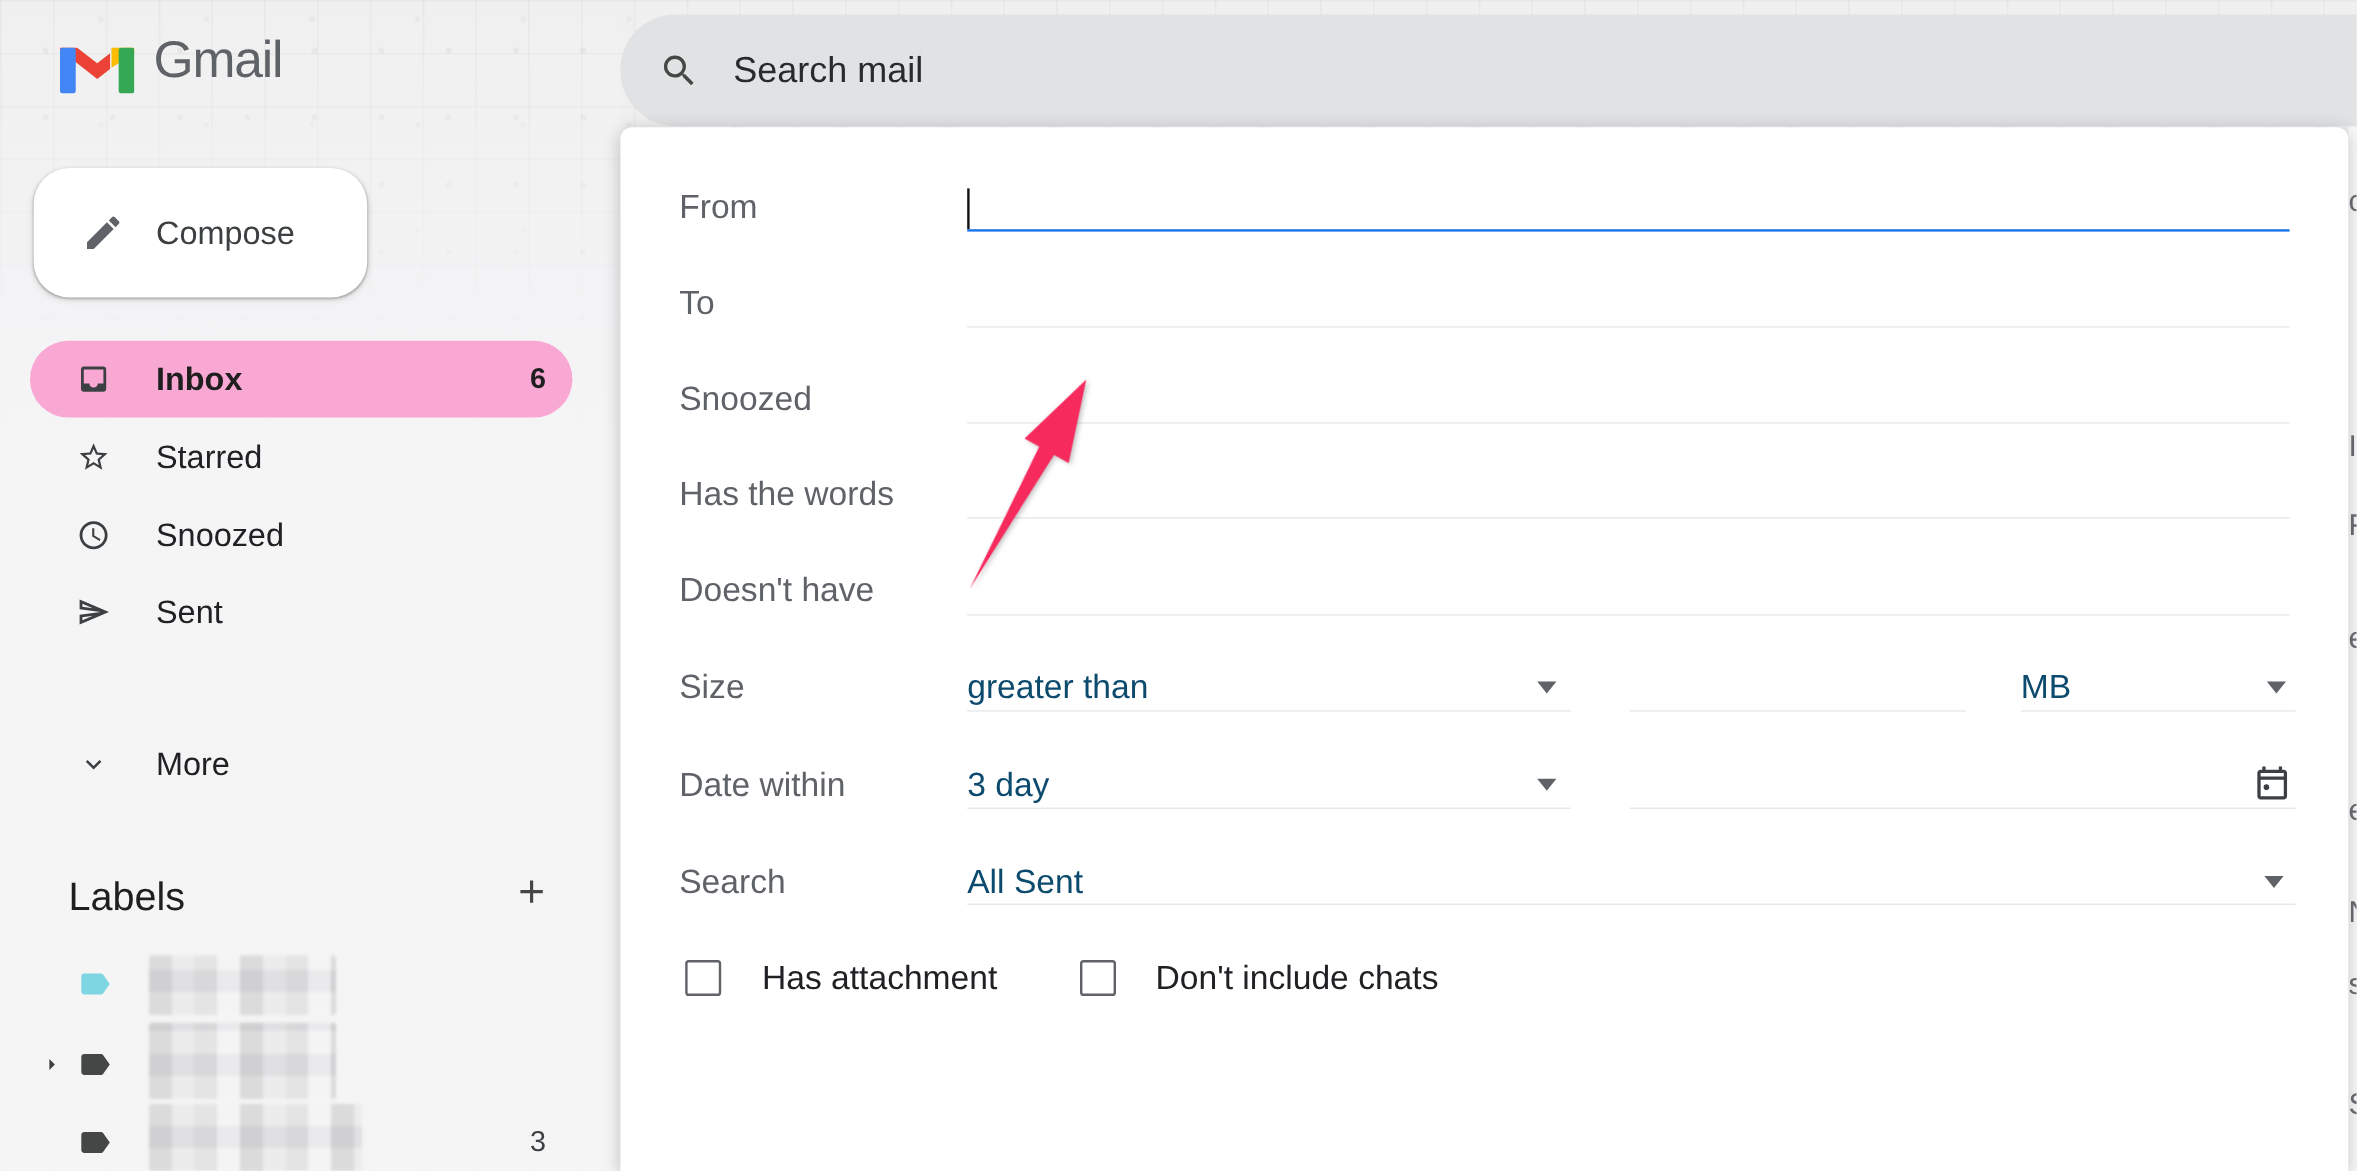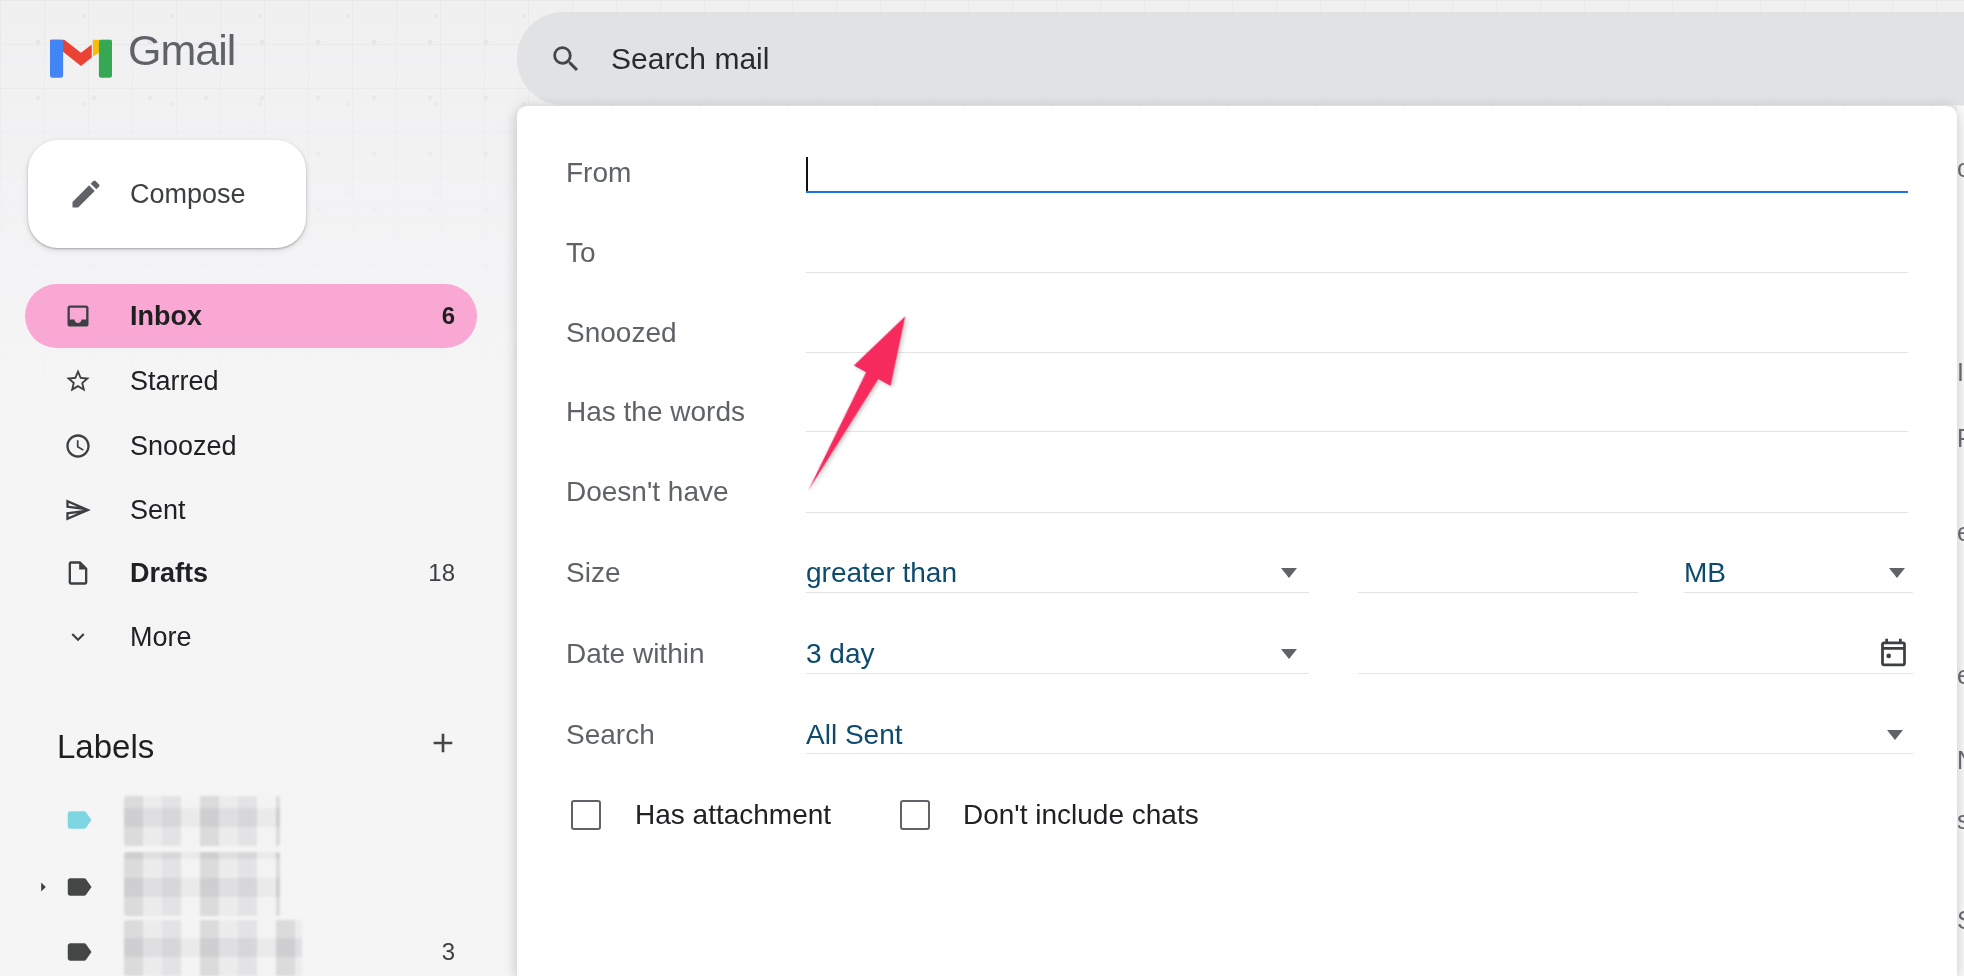--- a/index.html
+++ b/index.html
@@ -142,29 +142,20 @@
   <div class="nav-item" style="top:478px;">
     <span class="icn">
       <svg width="28" height="28" viewBox="0 0 24 24">
           <path fill="#3c4043" d="M4.01 6.03l7.51 3.22-7.52-1 .01-2.22m7.5 8.72L4 17.97v-2.22l7.51-1M2.01 3L2 10l15 2-15 2 .01 7L23 12 2.01 3z"></path>
         </svg>
     </span>
     <span class="lbl">Sent</span>
     <span class="cnt"></span>
   </div>
 
-  <div class="nav-item bold" style="top:541px;">
-    <span class="icn">
-      <svg width="28" height="28" viewBox="0 0 24 24">
-          <path fill="#3c4043" d="M14 2H6c-1.1 0-2 .9-2 2v16c0 1.1.9 2 2 2h12c1.1 0 2-.9 2-2V8l-6-6zm4 18H6V4h7v5h5v11z"></path>
-        </svg>
-    </span>
-    <span class="lbl">Drafts</span>
-    <span class="cnt">18</span>
-  </div>
 
   <div class="nav-item" style="top:605px;">
     <span class="icn">
       <svg width="26" height="26" viewBox="0 0 24 24">
           <path fill="#3c4043" d="M16.59 8.59L12 13.17 7.41 8.59 6 10l6 6 6-6-1.41-1.41z"></path>
         </svg>
     </span>
     <span class="lbl">More</span>
     <span class="cnt"></span>
   </div>

